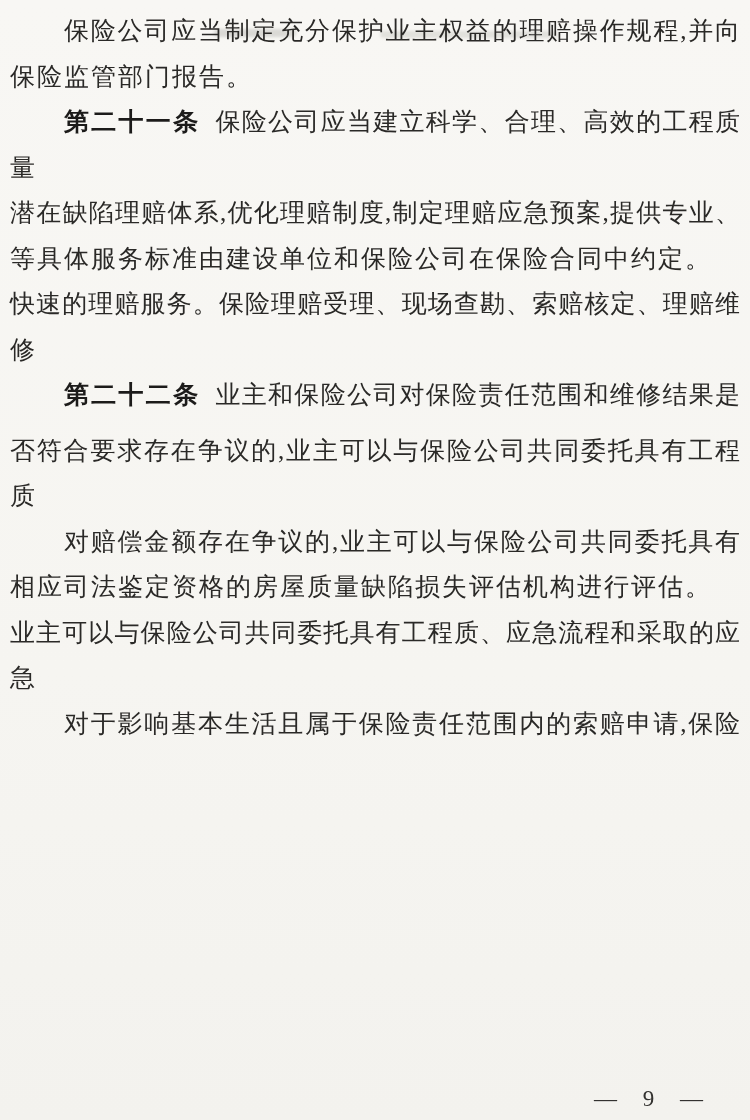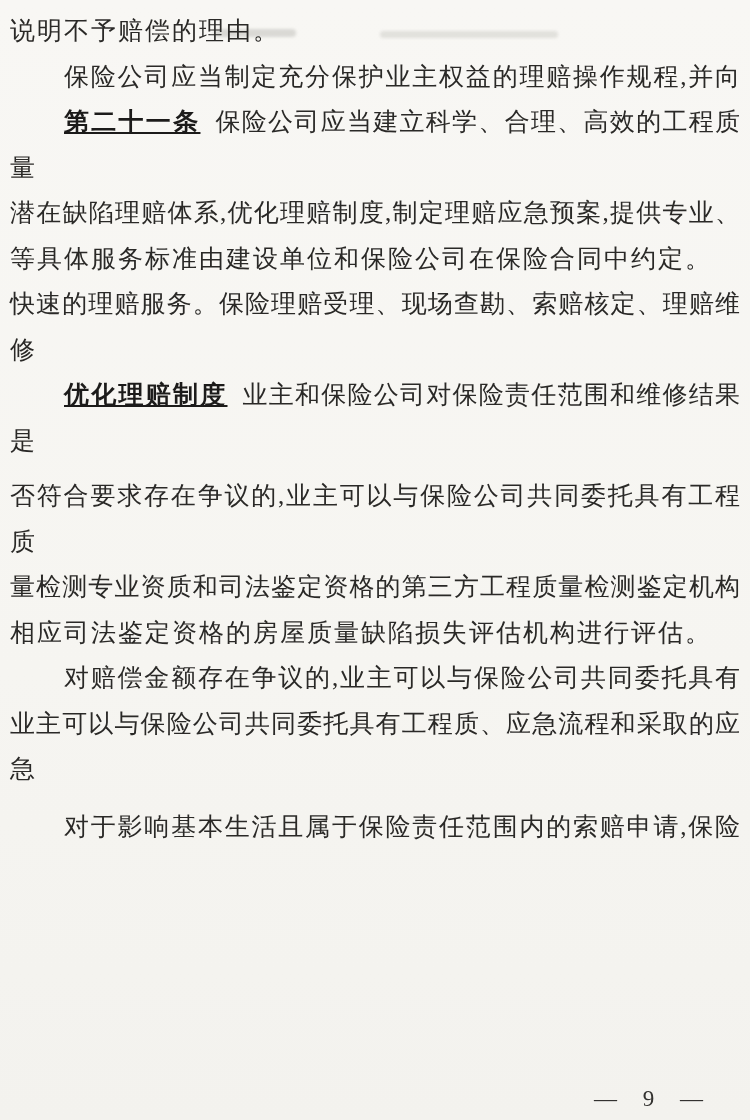--- a/index.html
+++ b/index.html
@@ -41,21 +41,20 @@
   }
   .line.indent-justify {
     text-indent: 54px;
   }
   .article-no {
     font-family: "Liberation Sans", "DejaVu Sans", sans-serif;
     font-weight: 700;
     color: #1c1b1a;
     margin-right: 15px;
     letter-spacing: 2px;
-    text-decoration: underline;
   }
   
   .doc-body .line:nth-child(8)  { margin-top: 10px; }
   .doc-body .line:nth-child(13) { margin-top: 12px; }
   .doc-body .line:nth-child(18) { margin-top: 5px; }
   .doc-body .line:nth-child(21) { margin-top: 33px; }
   .doc-body .line:nth-child(22) { margin-top: 20px; }
   .footer {
     position: absolute;
     right: 42px;
@@ -82,31 +81,30 @@
   }
 </style>
 </head>
 <body>
 
 <div class="page" style="color: rgb(42, 41, 39);">
   <div class="smudge s1"></div>
   <div class="smudge s2"></div>
 
   <div class="doc-body">
-      <div class="line plain"><span>说明不予赔偿的理由。</span></div>
       <div class="line indent-justify"><span>保险公司应当制定充分保护业主权益的理赔操作规程,并向</span></div>
+      <div class="line plain"><span>保险监管部门报告。</span></div>
       <div class="line indent-justify"><span class="article-no">第二十一条</span><span>保险公司应当建立科学、合理、高效的工程质量</span></div>
       <div class="line justify"><span>潜在缺陷理赔体系,优化理赔制度,制定理赔应急预案,提供专业、</span></div>
       <div class="line plain"><span>等具体服务标准由建设单位和保险公司在保险合同中约定。</span></div>
       <div class="line justify"><span>快速的理赔服务。保险理赔受理、现场查勘、索赔核定、理赔维修</span></div>
-      <div class="line indent-justify"><span class="article-no">优化理赔制度</span><span>业主和保险公司对保险责任范围和维修结果是</span></div>
+      <div class="line indent-justify"><span class="article-no">第二十二条</span><span>业主和保险公司对保险责任范围和维修结果是</span></div>
       <div class="line justify"><span>否符合要求存在争议的,业主可以与保险公司共同委托具有工程质</span></div>
-      <div class="line justify"><span>量检测专业资质和司法鉴定资格的第三方工程质量检测鉴定机构</span></div>
+      <div class="line indent-justify"><span>对赔偿金额存在争议的,业主可以与保险公司共同委托具有</span></div>
       <div class="line plain"><span>相应司法鉴定资格的房屋质量缺陷损失评估机构进行评估。</span></div>
-      <div class="line indent-justify"><span>对赔偿金额存在争议的,业主可以与保险公司共同委托具有</span></div>
       <div class="line justify"><span>业主可以与保险公司共同委托具有工程质、应急流程和采取的应急</span></div>
       <div class="line indent-justify"><span>对于影响基本生活且属于保险责任范围内的索赔申请,保险</span></div>
     </div>
 
   <div class="footer">
     <span>— 9 —</span>
   </div>
 </div>
 
 </body></html>

